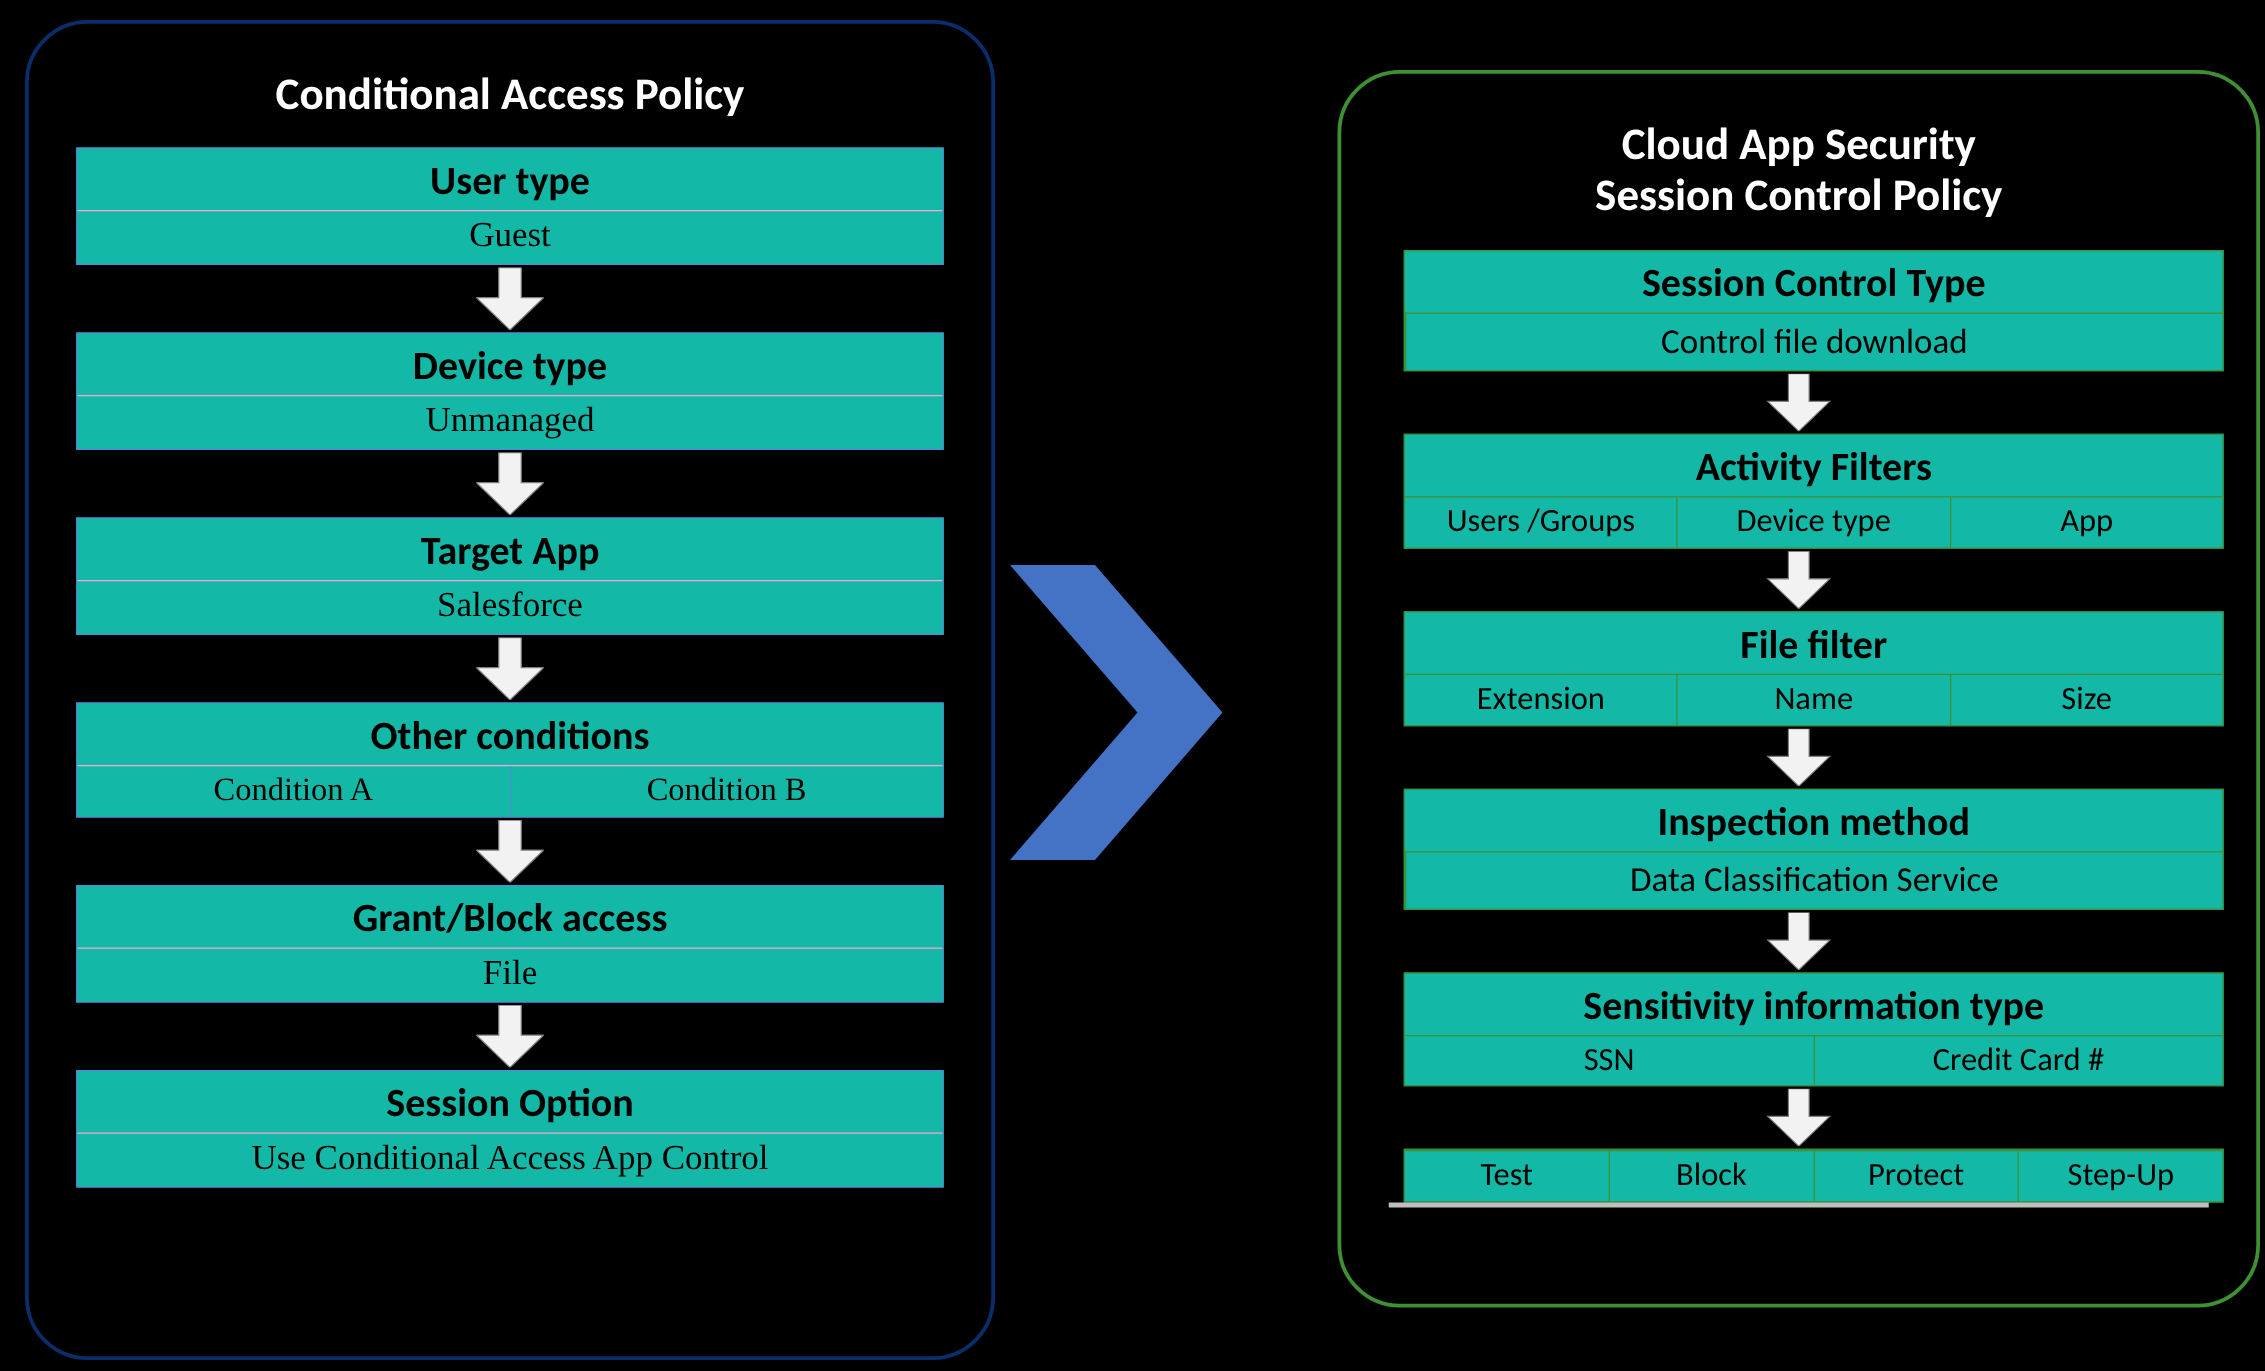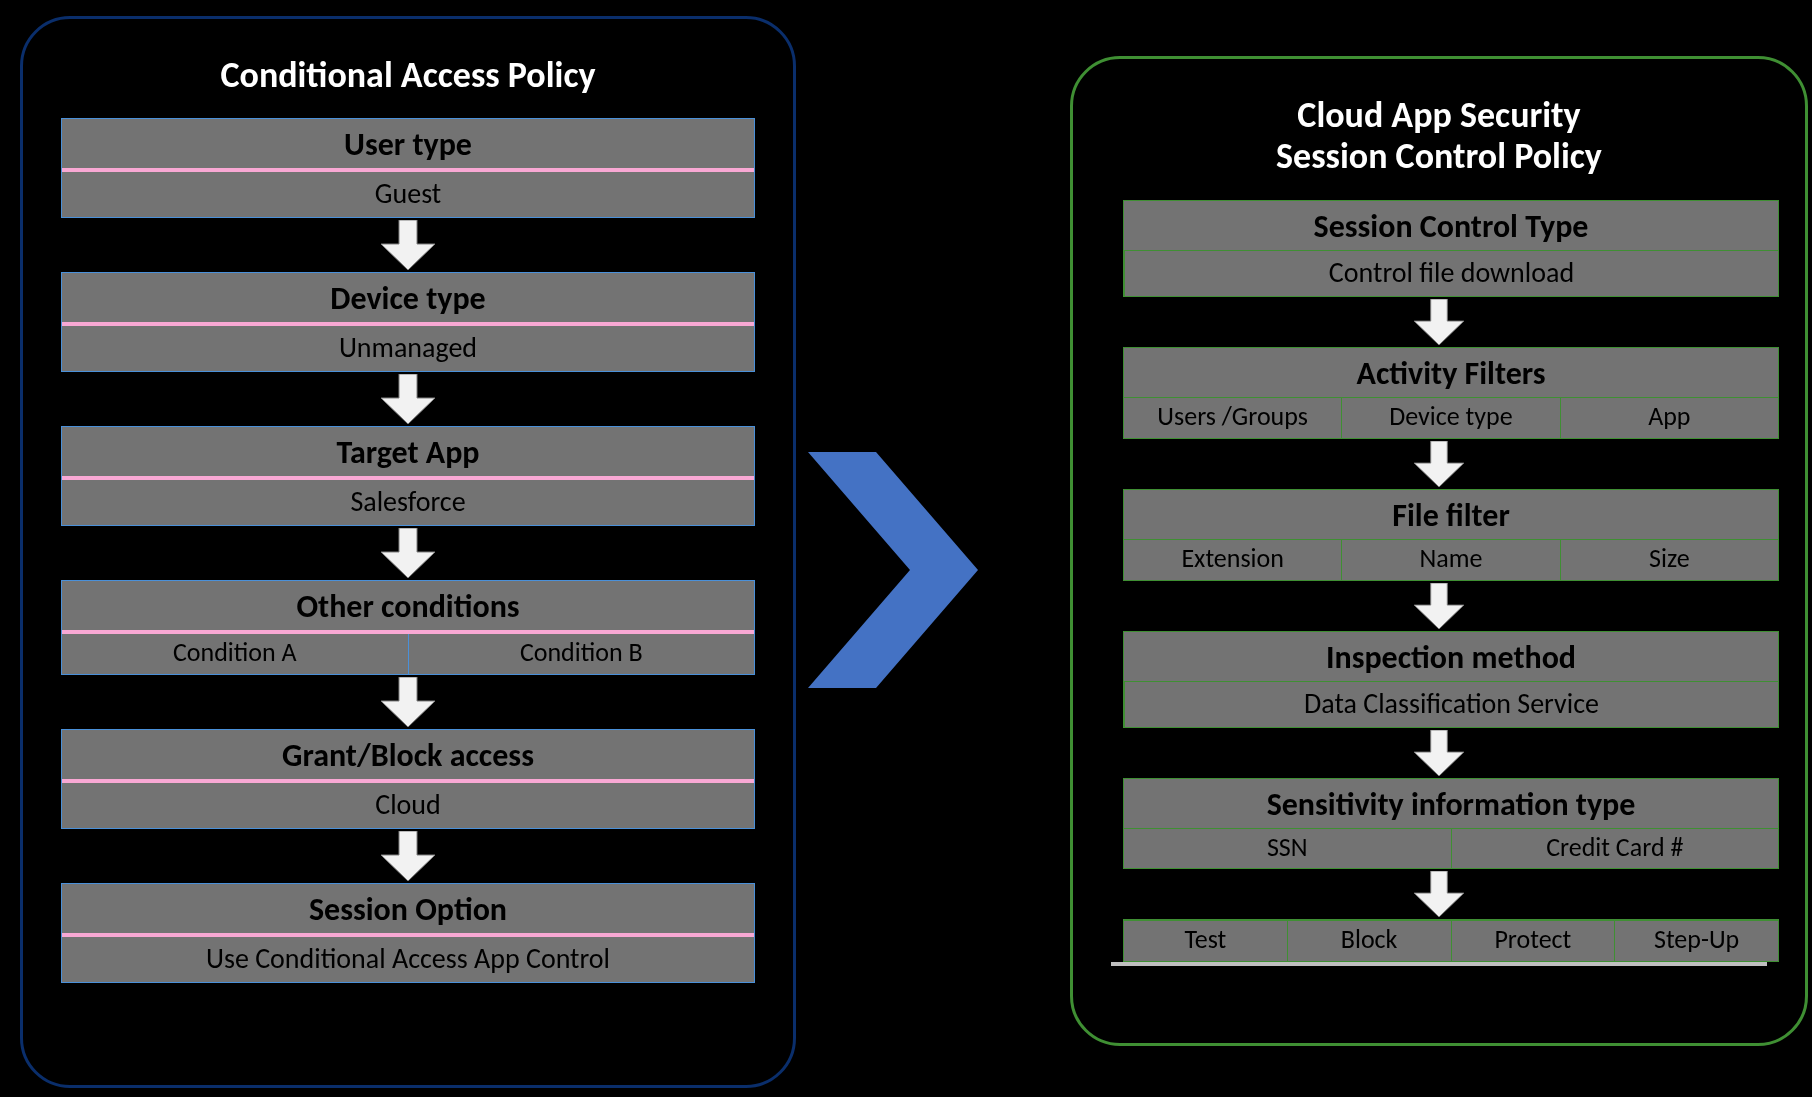--- a/index.html
+++ b/index.html
@@ -36,31 +36,31 @@
     color: #ffffff;
     font-size: 36px;
     font-weight: 600;
     text-align: center;
     margin-bottom: 22px;
     line-height: 1.15;
   }
 
   .block {
     width: 100%;
-    background: #737373;
+    background: #14b8a6;
   }
   .block-title {
     font-size: 32px;
     font-weight: 700;
     text-align: center;
     padding: 6px 0 4px 0;
     color: #000;
   }
   .blue-border .row-single,
-  .blue-border .row-multi { border-top: 4px solid #f9a8d4; }
+  .blue-border .row-multi { border-top: 1px solid #f9a8d4; font-family: Liberation Serif, serif; }
   .blue-border.block { border: 1px solid #4a90d9; }
   .green-border .row-single,
   .green-border .row-multi > div + div { border-left: 1px solid #3f8f33; }
   .green-border .row-single,
   .green-border .row-multi { border-top: 1px solid #3f8f33; }
   .green-border.block { border: 1px solid #3f8f33; margin-left: 12px; }
 
   .row-single {
     font-size: 28px;
     text-align: center;
@@ -144,21 +144,21 @@
     </div>
   </div>
   <div class="arrow-down">
     <svg width="54" height="50" viewBox="0 0 54 50">
         <path d="M18 0 H36 V24 H54 L27 50 L0 24 H18 Z" fill="#f2f2f2" stroke="#7f7f7f" stroke-width="1"></path>
       </svg>
   </div>
 
   <div class="block blue-border">
     <div class="block-title">Grant/Block access</div>
-    <div class="row-single">Cloud</div>
+    <div class="row-single">File</div>
   </div>
   <div class="arrow-down">
     <svg width="54" height="50" viewBox="0 0 54 50">
         <path d="M18 0 H36 V24 H54 L27 50 L0 24 H18 Z" fill="#f2f2f2" stroke="#7f7f7f" stroke-width="1"></path>
       </svg>
   </div>
 
   <div class="block blue-border">
     <div class="block-title">Session Option</div>
     <div class="row-single">Use Conditional Access App Control</div>

